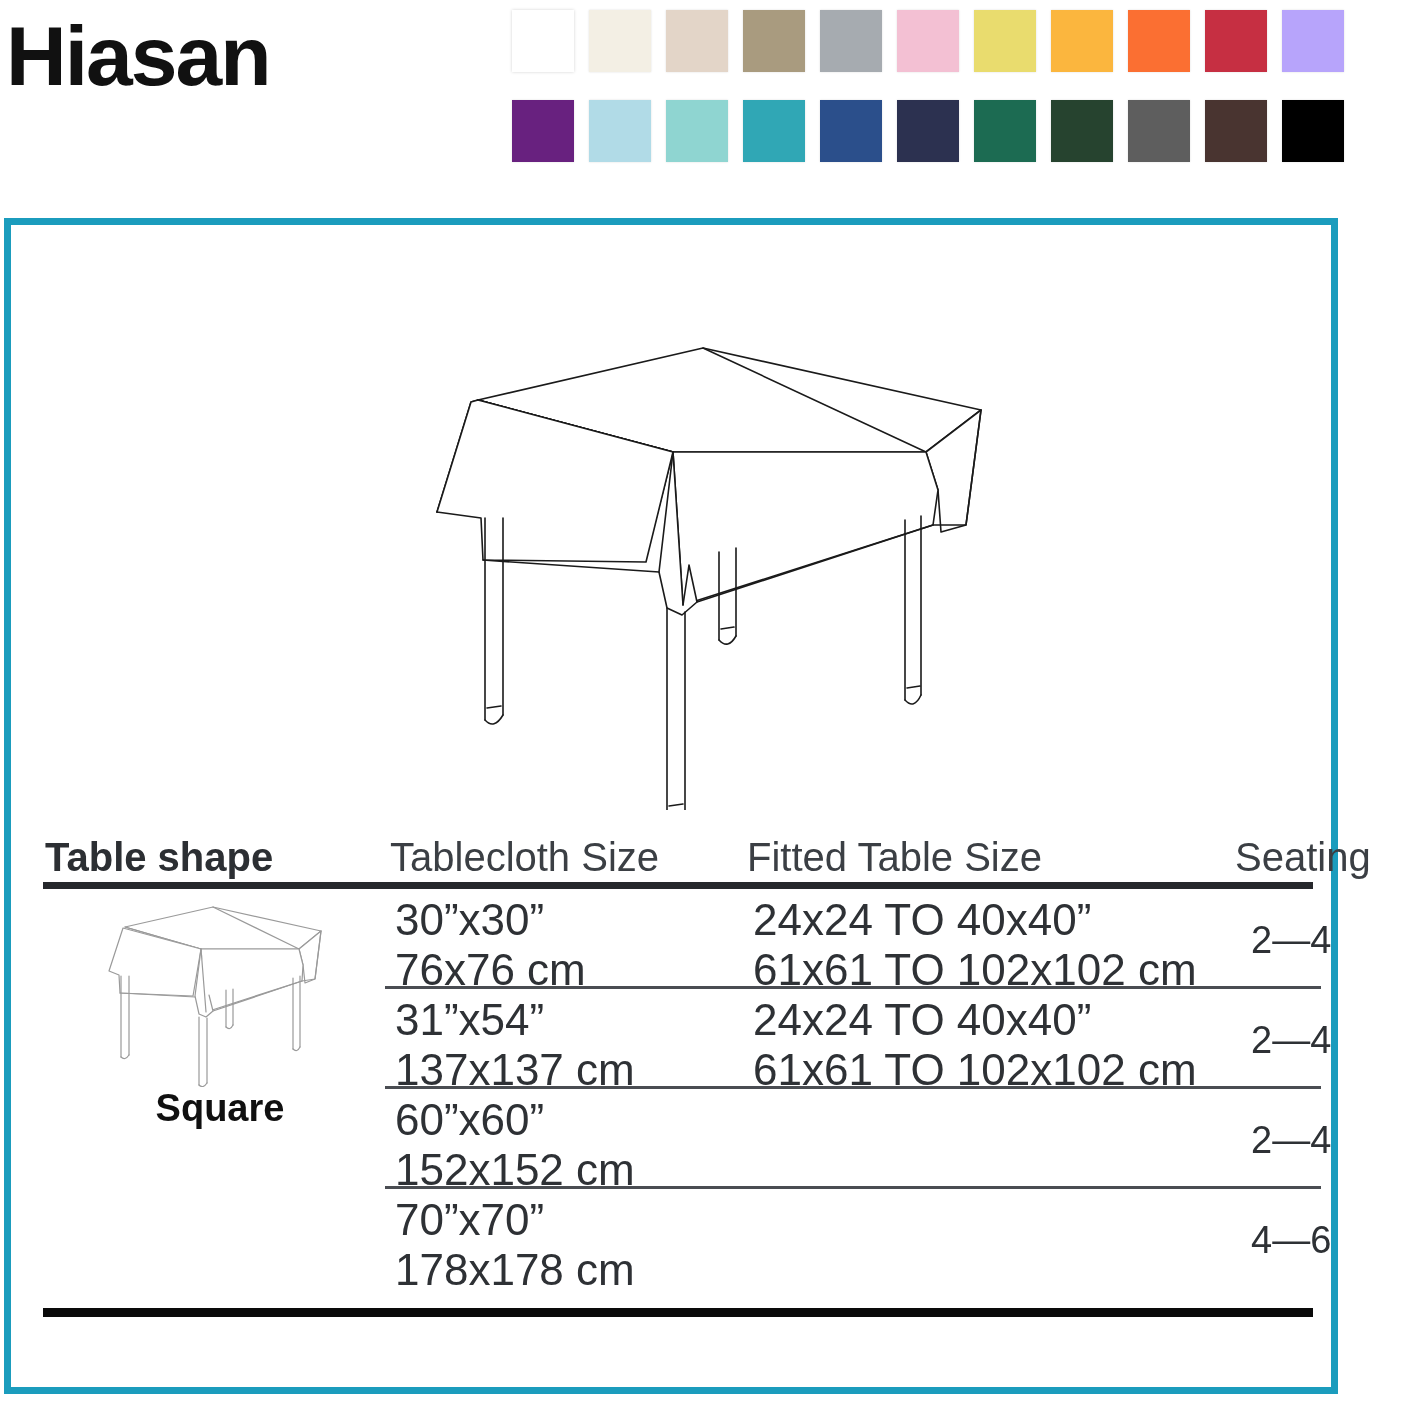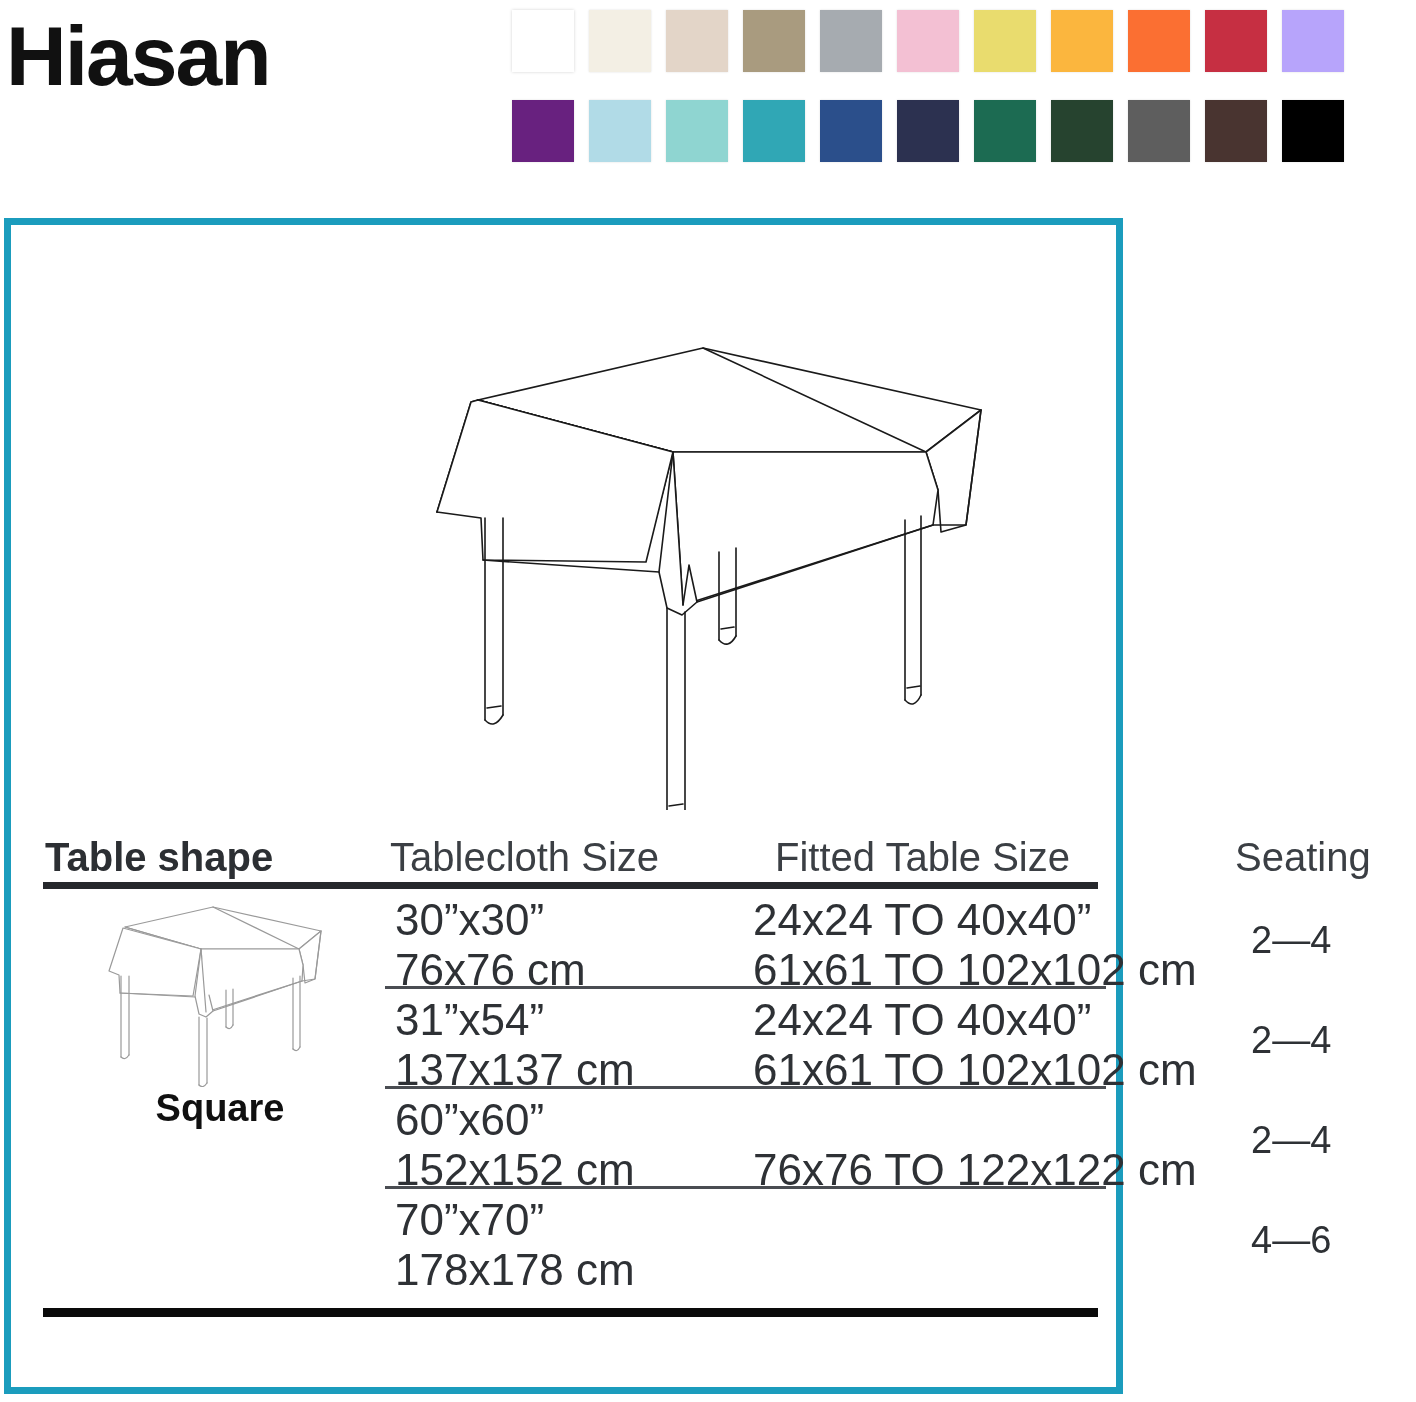--- a/index.html
+++ b/index.html
@@ -61,21 +61,21 @@
   }
   .swatch.is-white {
     box-shadow: 0 0 3px rgba(0,0,0,0.18);
   }
 
   
   .panel {
     position: absolute;
     left: 4px;
     top: 218px;
-    width: 1119px;
+    width: 1334px;
     height: 1176px;
     border: 7px solid #1b9cbd;
     background: #ffffff;
   }
 
   
   .hero {
     position: absolute;
     left: 410px;
     top: 115px;
@@ -101,21 +101,21 @@
     position: absolute;
     bottom: 2px;
     font-family: "Liberation Sans", sans-serif;
     font-weight: 400;
     font-size: 40px;
     color: #3b3f44;
     white-space: nowrap;
   }
   .th-shape     { left: 10px;  font-weight: 700; color: #2c2f33; }
   .th-cloth     { left: 355px; margin-top: 48px; }
-  .th-fitted    { left: 740px; }
+  .th-fitted    { left: 712px; }
   .th-seating   { left: 1200px; }
 
   .rule-thick {
     position: relative;
     margin-left: 8px;
     margin-right: 8px;
     height: 7px;
     background: #26282c;
   }
 
@@ -316,21 +316,20 @@
             <div class="row">
               <div class="cell c-in">31”x54”</div>
               <div class="cell c-cm">137x137 cm</div>
               <div class="cell f-in">24x24 TO 40x40”</div>
               <div class="cell f-cm">61x61 TO 102x102 cm</div>
               <div class="cell seat">2—4</div>
             </div>
             <div class="row">
               <div class="cell c-in">60”x60”</div>
               <div class="cell c-cm">152x152 cm</div>
-              <div class="cell f-cm">76x76 TO 122x122 cm</div>
               <div class="cell seat">2—4</div>
             </div>
             <div class="row">
               <div class="cell c-in">70”x70”</div>
               <div class="cell c-cm">178x178 cm</div>
               <div class="cell seat">4—6</div>
             </div>
           </div>
 
       </div>

